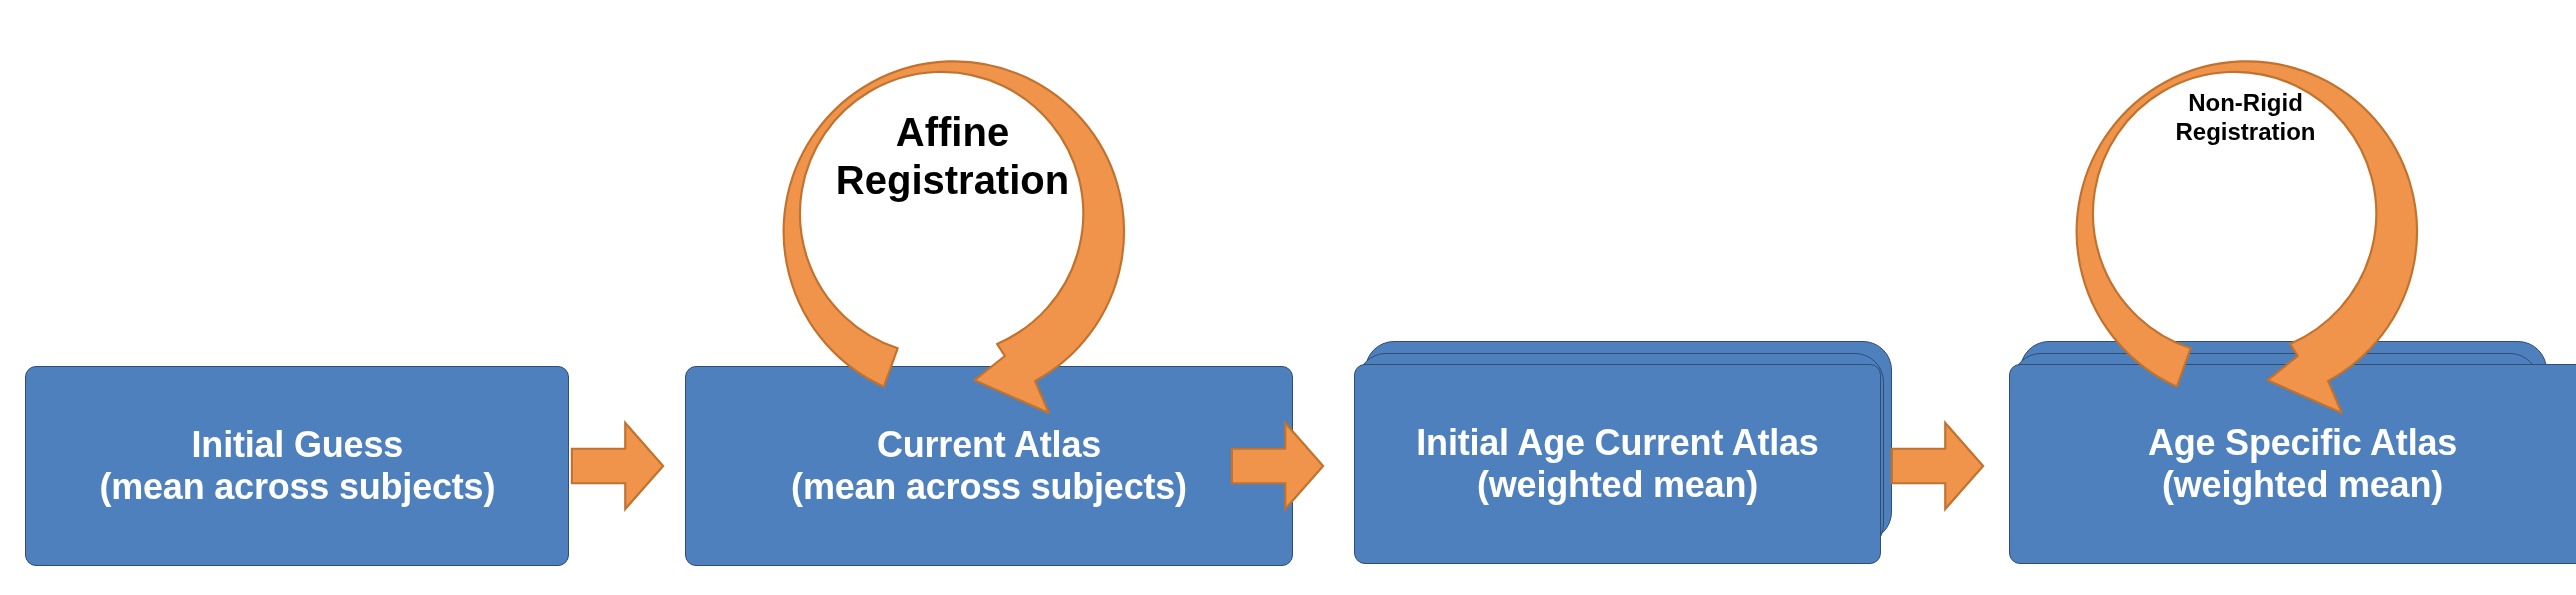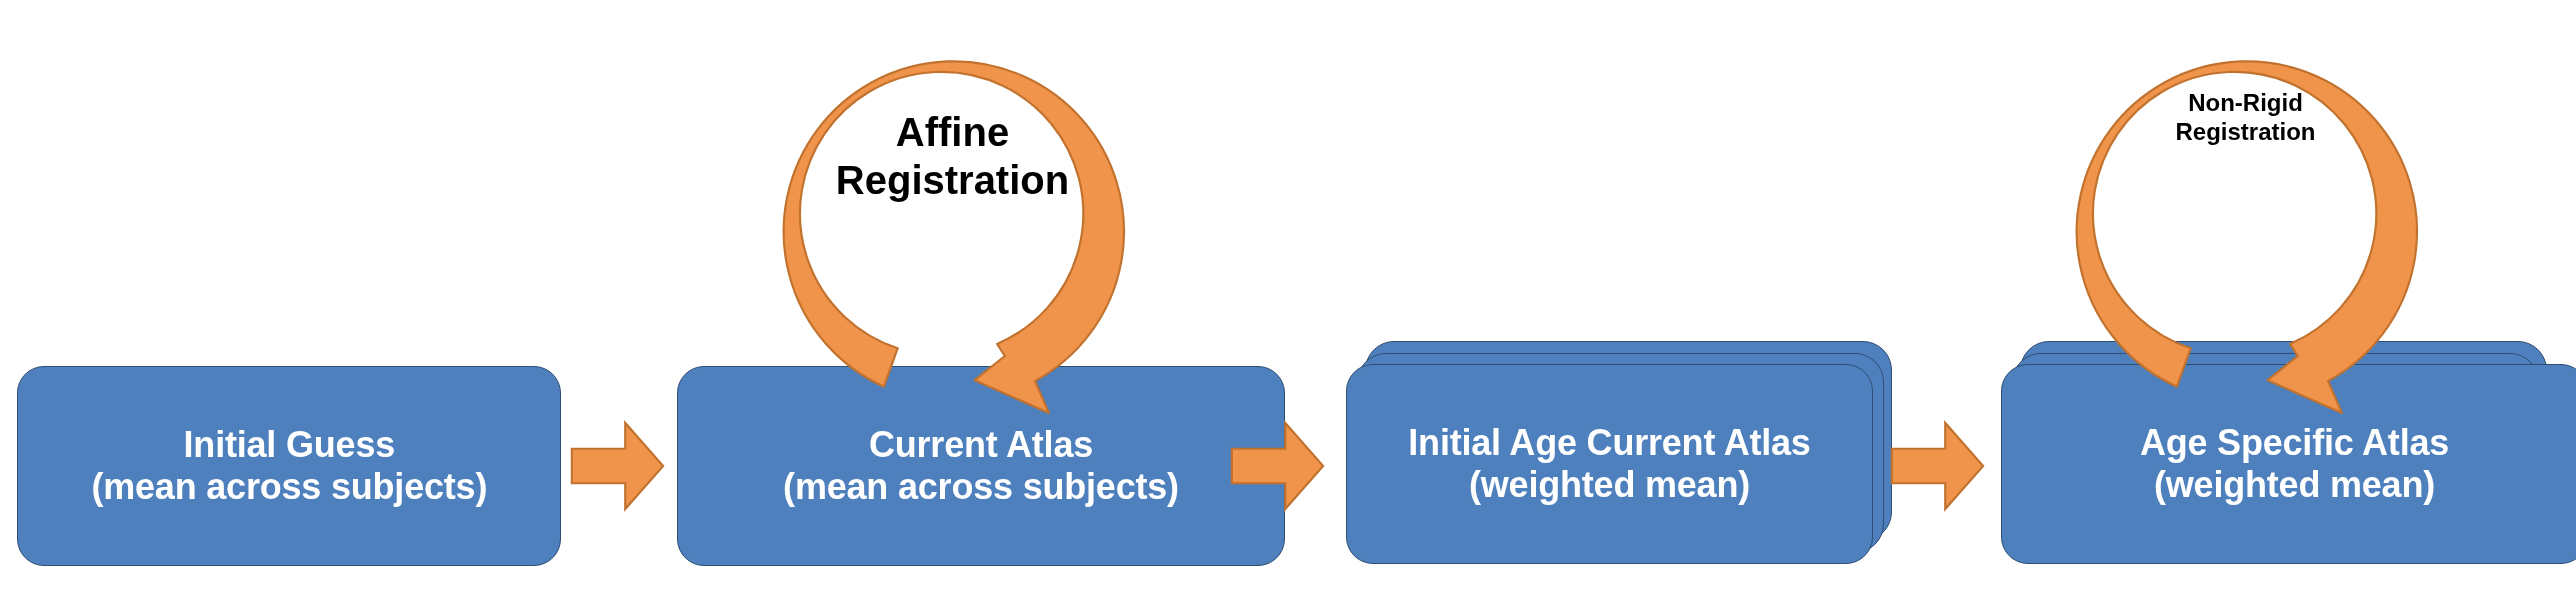--- a/index.html
+++ b/index.html
@@ -18,31 +18,32 @@
     background: #ffffff;
     overflow: hidden;
   }
 
   
   .proc-box {
     position: absolute;
     box-sizing: border-box;
     background: #4E80BE;
     border: 1.7px solid #2E4E73;
-    border-radius: 27px;
+    border-radius: 11px;
     display: flex;
     align-items: center;
     justify-content: flex-start;
     text-align: center;
     color: #ffffff;
     font-weight: bold;
     line-height: 1.18;
     letter-spacing: -0.2px;
     white-space: pre-line;
     z-index: 5;
+    margin-left: 8px;
   }
   .proc-box .box-label {
     display: block;
     width: 100%;
     padding: 0 8.6px;
     box-sizing: border-box;
   }
 
   
   .stack-layer {

